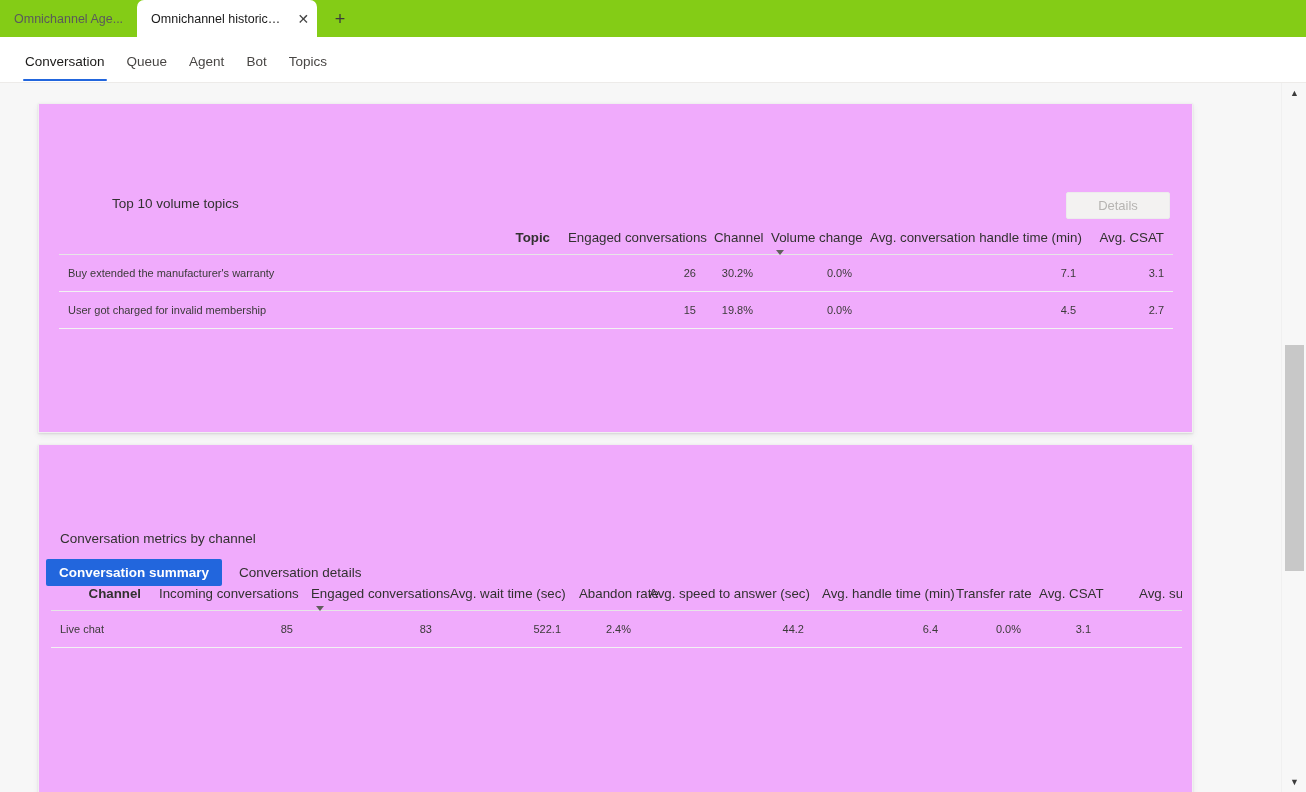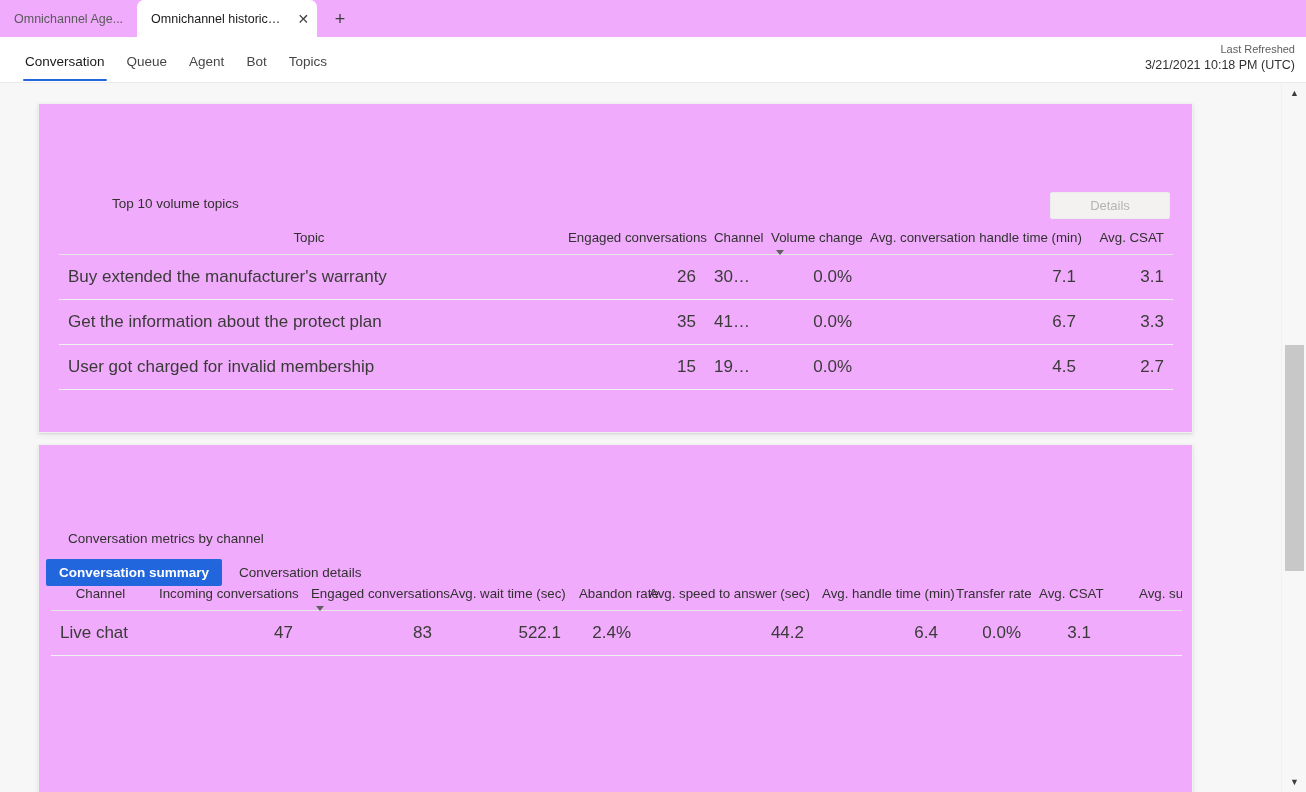--- a/index.html
+++ b/index.html
@@ -10,21 +10,21 @@
     overflow: hidden;
     background: #ffffff;
     font-family: "Liberation Sans", sans-serif;
     -webkit-font-smoothing: antialiased;
   }
 
   
   .browser-tabstrip {
     position: relative;
     height: 37px;
-    background: #f0abfc;
+    background: #84cc16;
     display: flex;
     align-items: flex-end;
     padding-left: 0;
     overflow: hidden;
   }
   .btab {
     height: 37px;
     display: flex;
     align-items: center;
     padding: 0 14px;
@@ -159,21 +159,21 @@
   }
   .pill.active {
     background: #2266dd;
     color: #ffffff;
     font-weight: bold;
   }
   .details-btn {
     position: absolute;
     right: 22px;
     top: 88px;
-    width: 120px;
+    width: 104px;
     height: 27px;
     background: #f3f2f1;
     border: 1px solid #ececec;
     color: #b6b4b2;
     font-size: 13px;
     display: flex;
     align-items: center;
     justify-content: center;
     border-radius: 2px;
     cursor: default;
@@ -190,23 +190,23 @@
     font-size: 13.3px;
     color: #323130;
     text-align: right;
     padding: 0 9px 9px 9px;
     vertical-align: bottom;
     border-bottom: 1px solid #e6e6e6;
     white-space: nowrap;
     position: relative;
     cursor: pointer;
   }
-  table.grid th.leftcol { text-align: center; }
+  table.grid th.leftcol { text-align: right; font-weight: bold; }
   table.grid td {
-    font-size: 17px;
+    font-size: 11px;
     color: #3b3a39;
     text-align: right;
     padding: 12px 9px;
     border-bottom: 1px solid #f2f2f2;
     white-space: nowrap;
     overflow: hidden;
     text-overflow: ellipsis;
   }
   table.grid td.leftcol { text-align: left; }
   .sort-caret {
@@ -250,21 +250,20 @@
     height: 226px;
     background: #c8c8c8;
     cursor: pointer;
   }
   .card-title {
     position: absolute;
     left: 20px;
     top: 12px;
     font-size: 13.5px;
     color: #323130;
-    margin-left: 8px;
   }
 </style>
 </head>
 <body>
 
 <div class="browser-tabstrip">
   <div class="btab">
     <span class="btab-title">Omnichannel Age...</span>
   </div>
   <div class="btab active">
@@ -284,24 +283,20 @@
     </div>
     <div class="navtab">
       <span>Agent</span>
     </div>
     <div class="navtab">
       <span>Bot</span>
     </div>
     <div class="navtab">
       <span>Topics</span>
     </div>
-  </div>
-  <div class="refresh-block">
-    <div class="refresh-label">Last Refreshed</div>
-    <div class="refresh-value">3/21/2021 10:18 PM (UTC)</div>
   </div>
 </div>
 
 <div class="canvas">
   <div class="scroll-area">
 
     <div class="card" id="card-topics">
       <div class="pillrow" style="position:absolute; left:60px; top:86px;">
         <div class="pill">
           <span>Top 10 volume topics</span>
@@ -344,28 +339,20 @@
             </tr>
           </thead>
           <tbody>
             <tr>
               <td class="leftcol">Buy extended the manufacturer's warranty</td>
               <td>26</td>
               <td>30.2%</td>
               <td>0.0%</td>
               <td>7.1</td>
               <td>3.1</td>
-            </tr>
-            <tr>
-              <td class="leftcol">Get the information about the protect plan</td>
-              <td>35</td>
-              <td>41.7%</td>
-              <td>0.0%</td>
-              <td>6.7</td>
-              <td>3.3</td>
             </tr>
             <tr>
               <td class="leftcol">User got charged for invalid membership</td>
               <td>15</td>
               <td>19.8%</td>
               <td>0.0%</td>
               <td>4.5</td>
               <td>2.7</td>
             </tr>
           </tbody>
@@ -430,21 +417,21 @@
                 <span>Avg. CSAT</span>
               </th>
               <th>
                 <span>Avg. survey se</span>
               </th>
             </tr>
           </thead>
           <tbody>
             <tr>
               <td class="leftcol">Live chat</td>
-              <td>47</td>
+              <td>85</td>
               <td>83</td>
               <td>522.1</td>
               <td>2.4%</td>
               <td>44.2</td>
               <td>6.4</td>
               <td>0.0%</td>
               <td>3.1</td>
               <td></td>
             </tr>
           </tbody>

